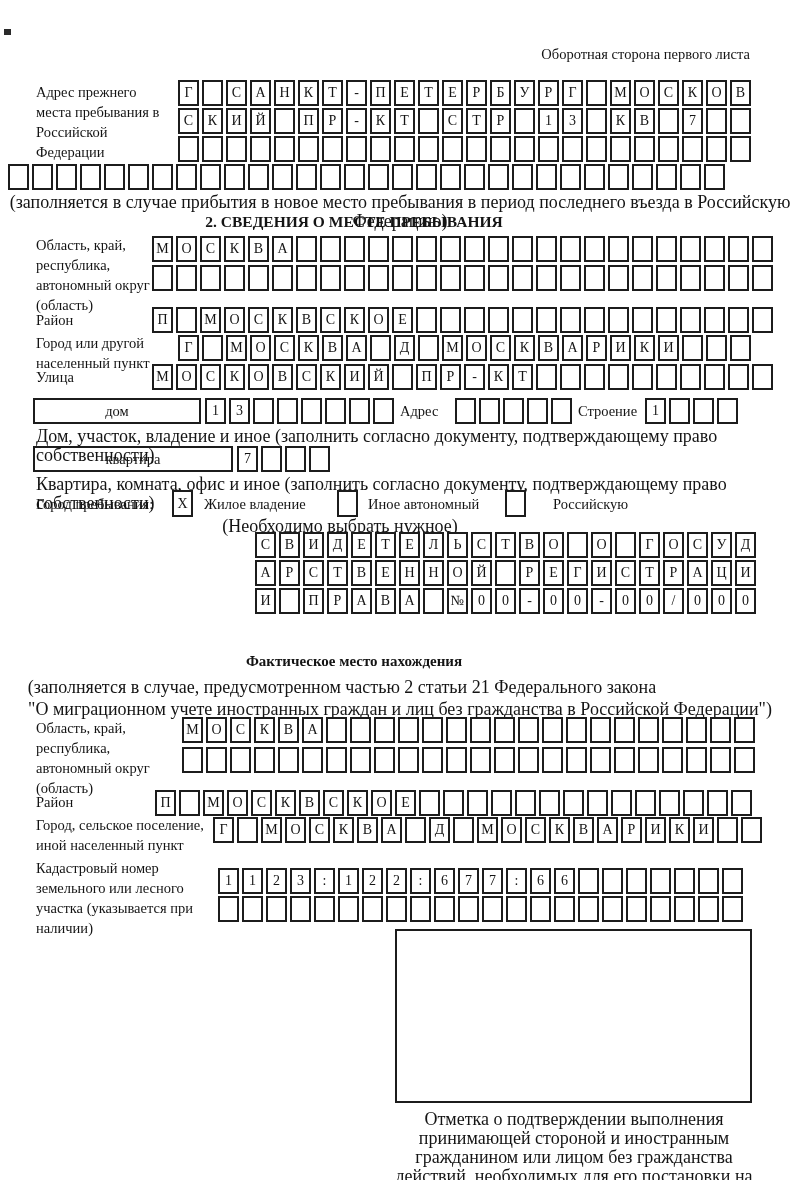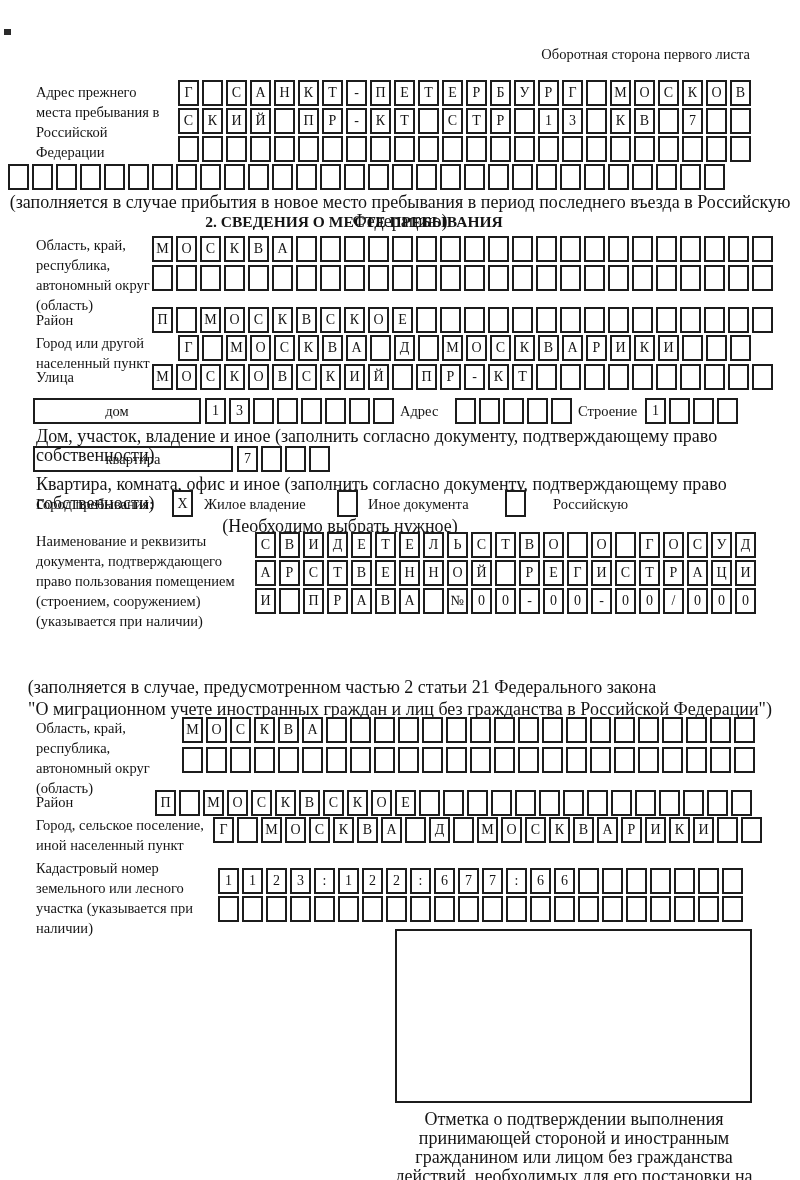--- a/index.html
+++ b/index.html
@@ -339,26 +339,25 @@
       <span class="cell"></span>
       <span class="cell"></span>
       <span class="cell"></span>
     </div>
   <div class="abs caption" style="left:36px; top:455px;">Квартира, комната, офис и иное (заполнить согласно документу, подтверждающему право собственности)</div>
 
   <div class="abs label" style="left:36px; top:474px;">Город пребывания:</div>
   <div class="abs chk" style="left:172px; top:470px;">X</div>
   <div class="abs label" style="left:204px; top:474px;">Жилое владение</div>
   <div class="abs chk" style="left:337px; top:470px;"></div>
-  <div class="abs label" style="left:368px; top:474px;">Иное документа</div>
+  <div class="abs label" style="left:368px; top:474px;">Иное автономный</div>
   <div class="abs chk" style="left:505px; top:470px;"></div>
   <div class="abs label" style="left:553px; top:474px;">Российскую</div>
   <div class="abs caption center" style="left:200px; top:497px; width:280px;">(Необходимо выбрать нужное)</div>
 
-  <div class="abs label" style="left:36px; top:511px; width:212px;">Наименование и реквизиты документа, подтверждающего право пользования помещением (строением, сооружением) (указывается при наличии)</div>
   <div class="abs grid" style="left:255px; top:512px;">
       <span class="cell">С</span>
       <span class="cell">В</span>
       <span class="cell">И</span>
       <span class="cell">Д</span>
       <span class="cell">Е</span>
       <span class="cell">Т</span>
       <span class="cell">Е</span>
       <span class="cell">Л</span>
       <span class="cell">Ь</span>
@@ -415,20 +414,21 @@
       <span class="cell">0</span>
       <span class="cell">-</span>
       <span class="cell">0</span>
       <span class="cell">0</span>
       <span class="cell">/</span>
       <span class="cell">0</span>
       <span class="cell">0</span>
       <span class="cell">0</span>
     </div>
 
+  <div class="abs title" style="left:0; top:633px; font-size:15px;">Фактическое место нахождения</div>
   <div class="abs caption center" style="left:0; top:658px; width:684px;">(заполняется в случае, предусмотренном частью 2 статьи 21 Федерального закона</div>
   <div class="abs caption center" style="left:0; top:680px; width:800px;">"О миграционном учете иностранных граждан и лиц без гражданства в Российской Федерации")</div>
 
   <div class="abs label" style="left:36px; top:698px; width:146px;">Область, край, республика, автономный округ (область)</div>
   <div class="abs grid" style="left:182px; top:697px;">
       <span class="cell">М</span>
       <span class="cell">О</span>
       <span class="cell">С</span>
       <span class="cell">К</span>
       <span class="cell">В</span>

